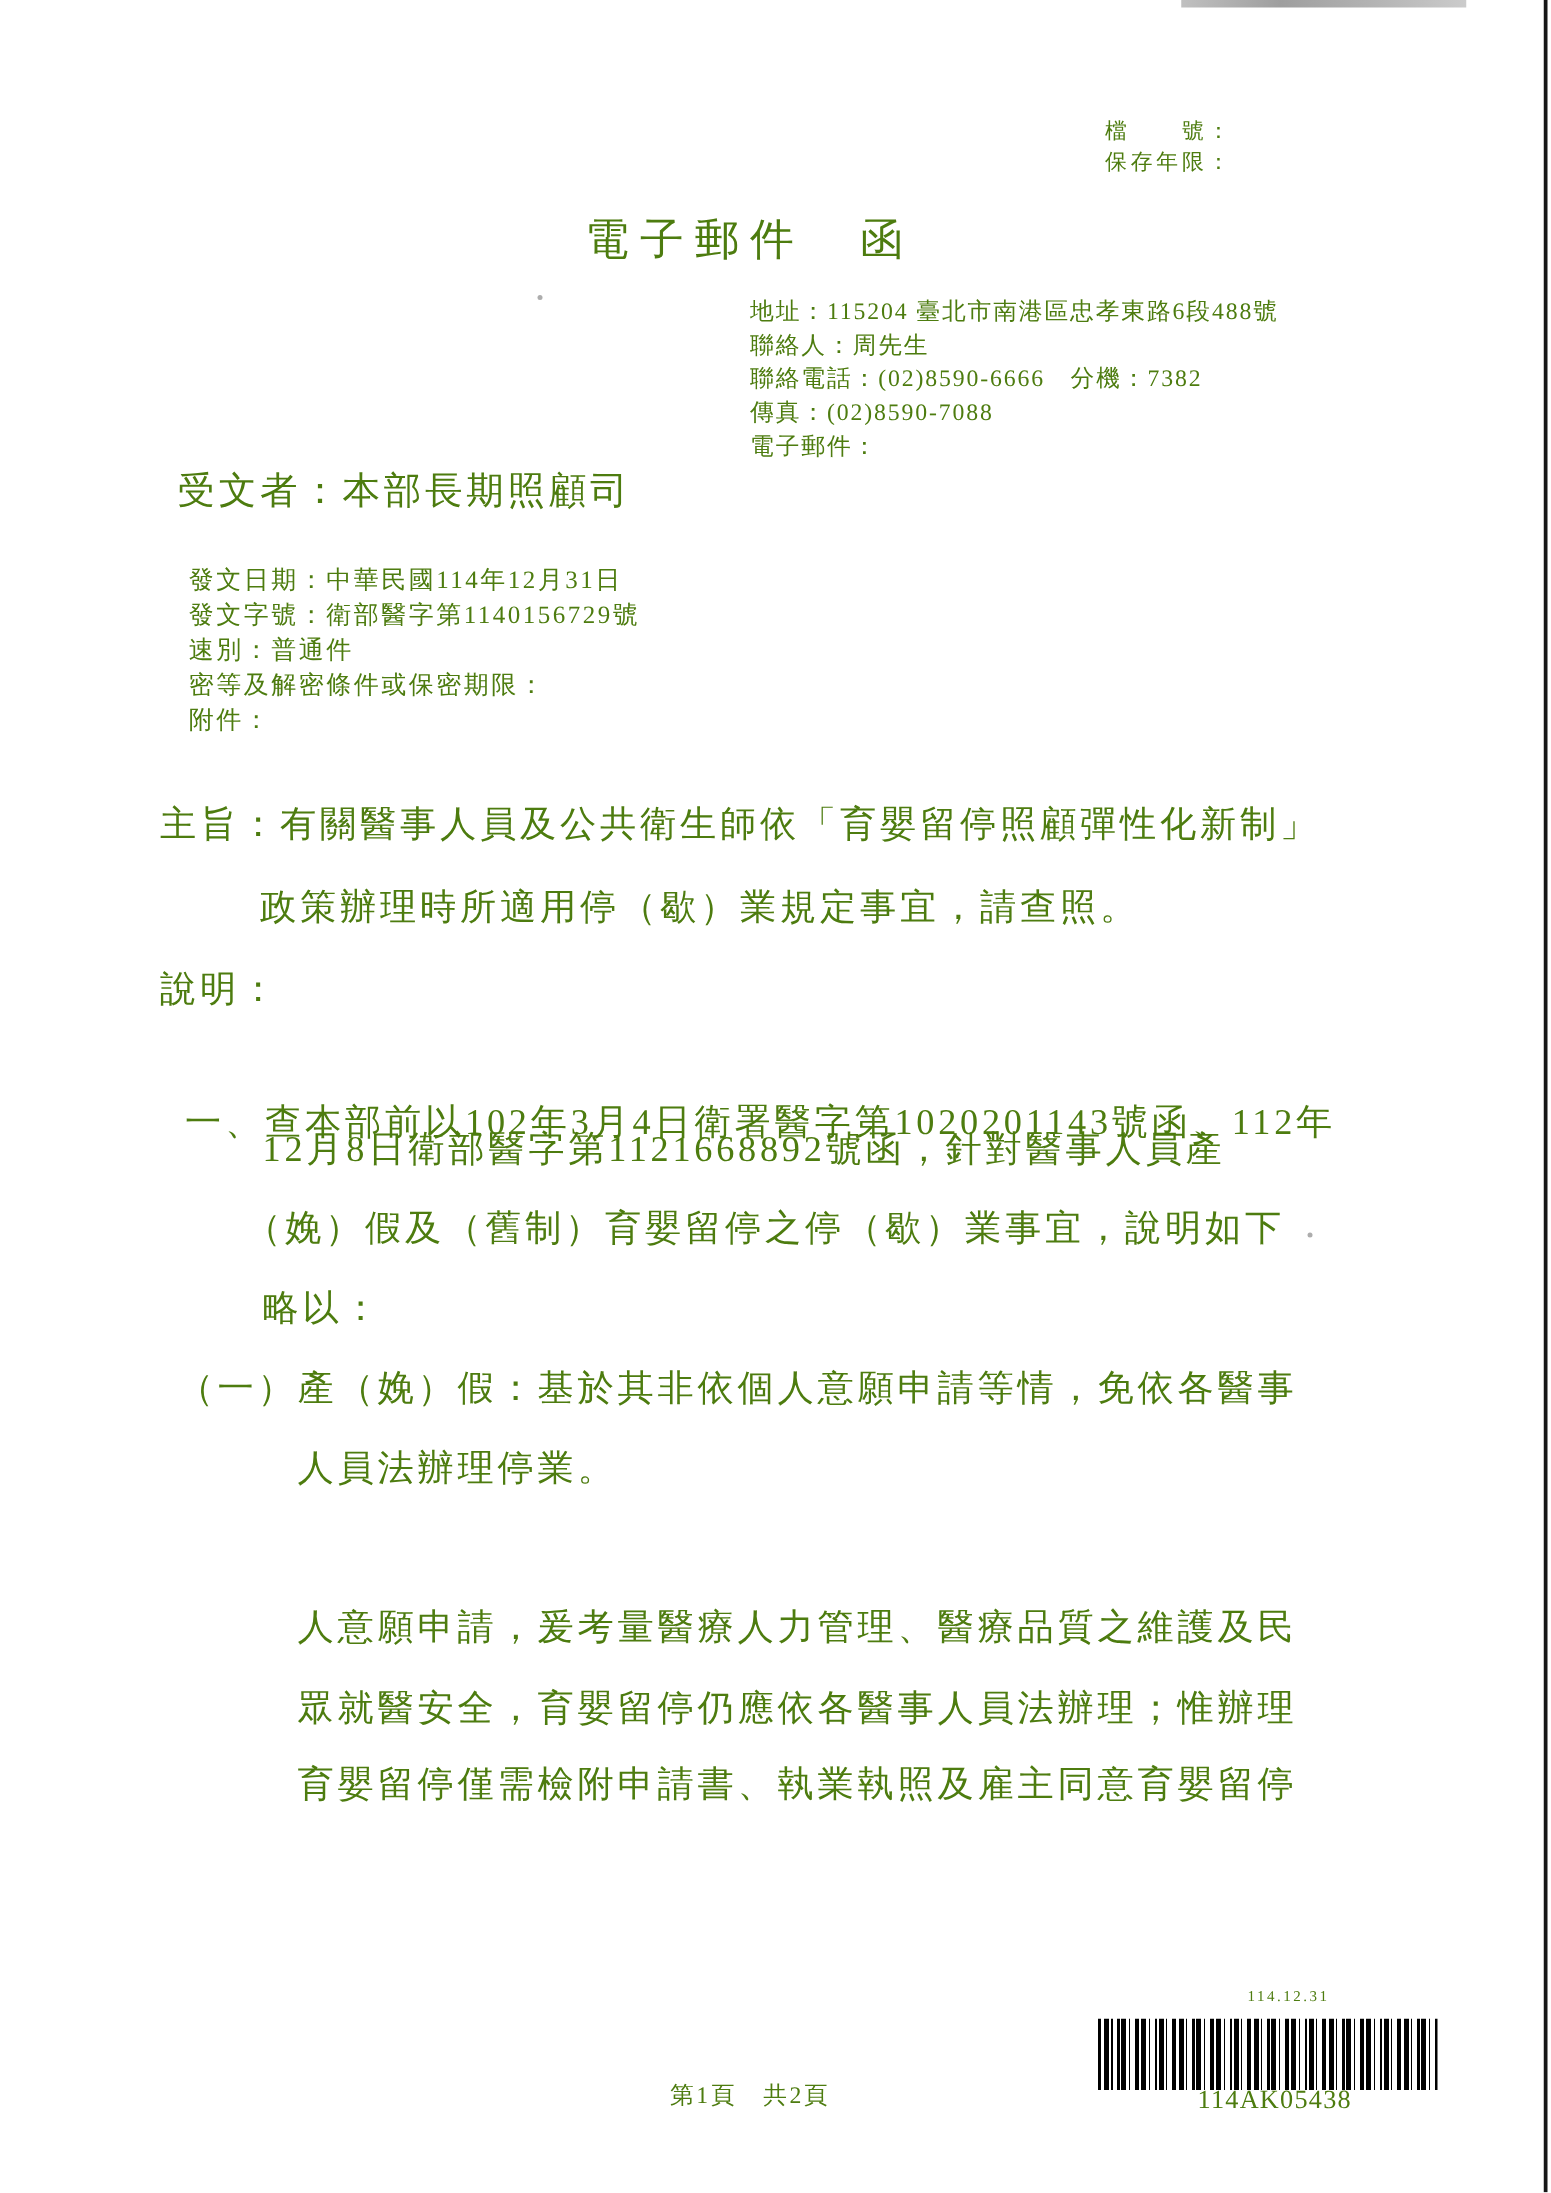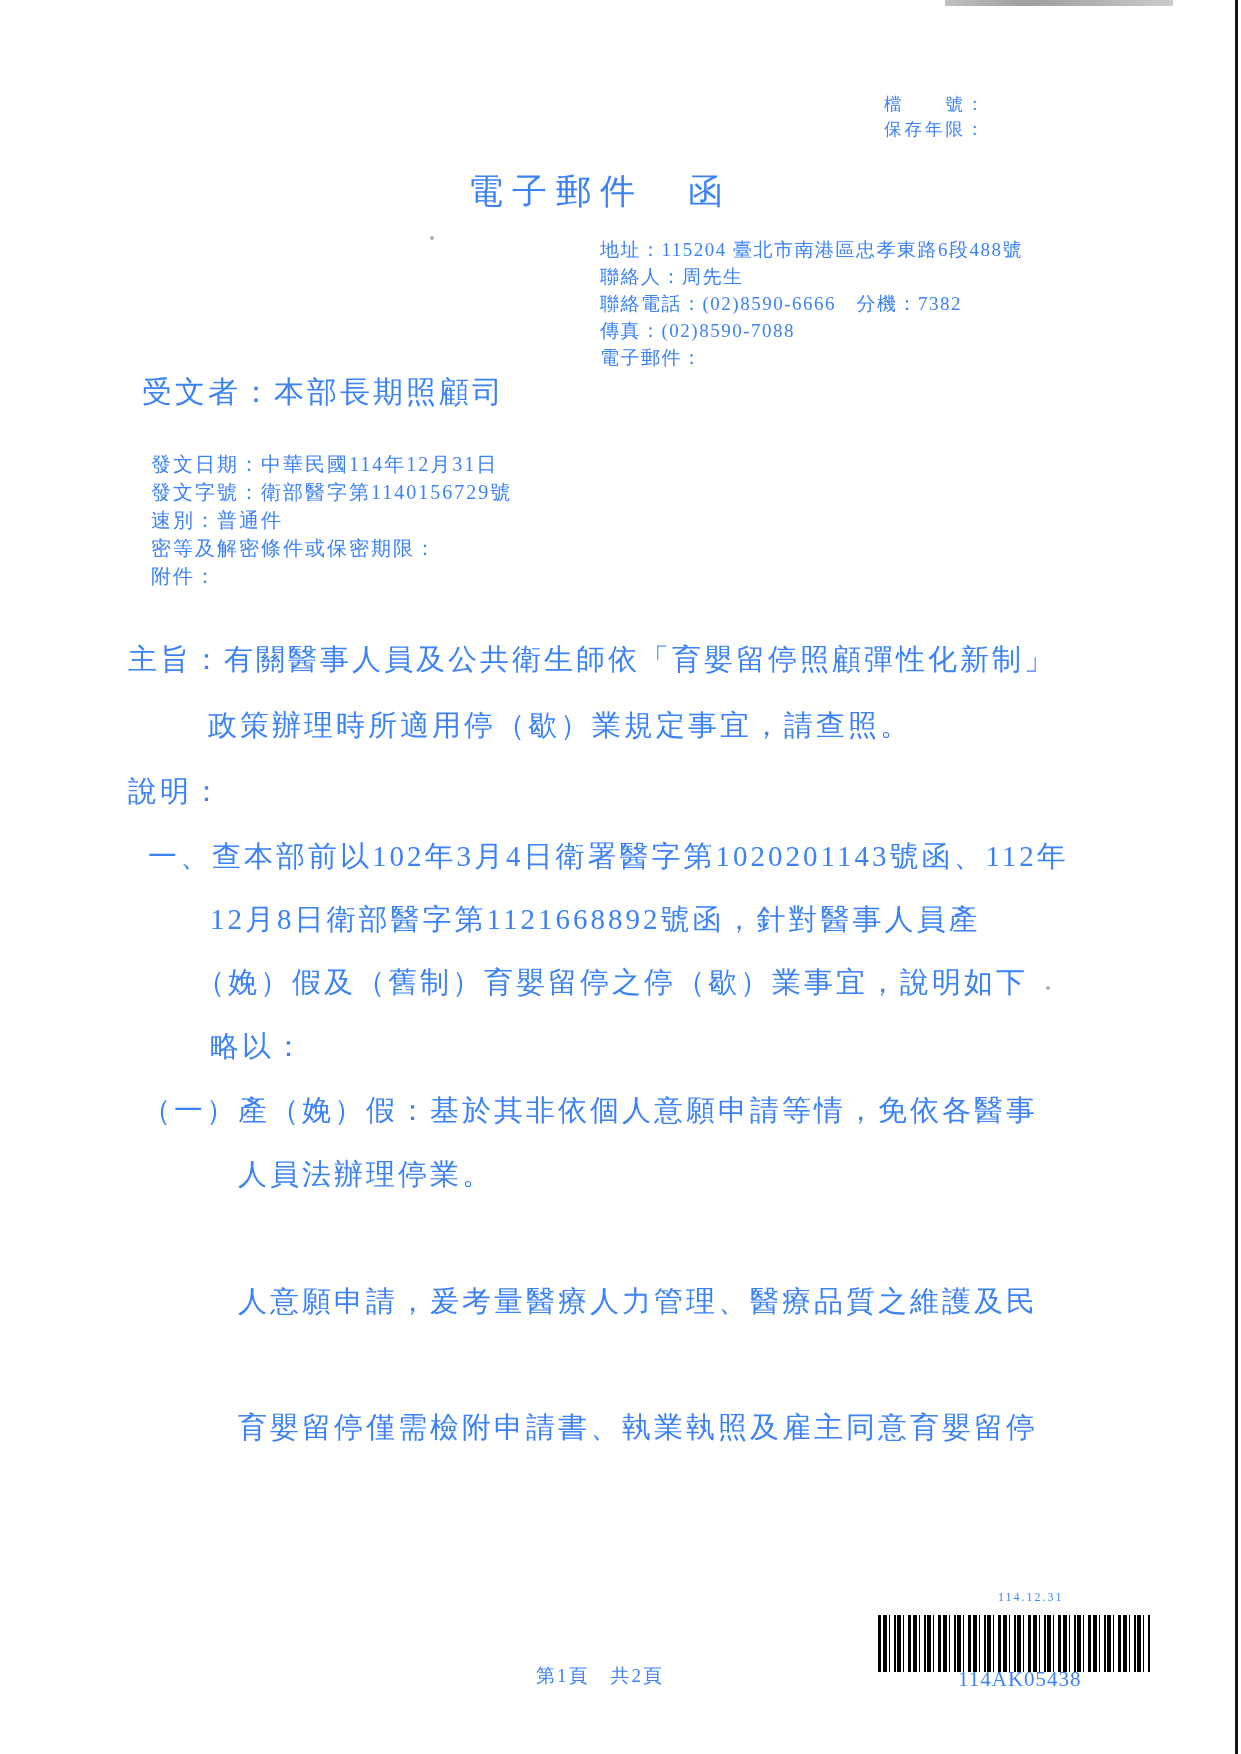--- a/index.html
+++ b/index.html
@@ -7,21 +7,21 @@
     padding: 0;
     background: #ffffff;
   }
   .page {
     position: relative;
     width: 1241px;
     height: 1754px;
     background: #ffffff;
     overflow: hidden;
     font-family: "Liberation Serif", "DejaVu Serif", serif;
-    color: #3b82f6;
+    color: #4d7c0f;
   }
   .abs { position: absolute; white-space: nowrap; }
 
   
   .filing {
     left: 884px; top: 92px;
     font-size: 17.5px;
     line-height: 25px;
     letter-spacing: 3px;
   }
@@ -149,27 +149,28 @@
     <div>發文日期：中華民國114年12月31日</div>
     <div>發文字號：衛部醫字第1140156729號</div>
     <div>速別：普通件</div>
     <div>密等及解密條件或保密期限：</div>
     <div>附件：</div>
   </div>
 
   <div class="abs body-line" style="left:128px; top:640px;">主旨：有關醫事人員及公共衛生師依「育嬰留停照顧彈性化新制」</div>
   <div class="abs body-line" style="left:208px; top:706px;">政策辦理時所適用停（歇）業規定事宜，請查照。</div>
   <div class="abs body-line" style="left:128px; top:772px;">說明：</div>
-  <div class="abs body-line" style="left:148px; top:837px;text-align:right;">一、查本部前以102年3月4日衛署醫字第1020201143號函、112年</div>
+  <div class="abs body-line" style="left:148px; top:878px;text-align:right;">一、查本部前以102年3月4日衛署醫字第1020201143號函、112年</div>
   <div class="abs body-line" style="left:210px; top:900px;">12月8日衛部醫字第1121668892號函，針對醫事人員產</div>
   <div class="abs body-line" style="left:196px; top:963px;">（娩）假及（舊制）育嬰留停之停（歇）業事宜，說明如下</div>
   <div class="abs body-line" style="left:210px; top:1027px;">略以：</div>
   <div class="abs body-line" style="left:142px; top:1091px;">（一）產（娩）假：基於其非依個人意願申請等情，免依各醫事</div>
   <div class="abs body-line" style="left:238px; top:1155px;text-align:right;">人員法辦理停業。</div>
   <div class="abs body-line" style="left:238px; top:1282px;">人意願申請，爰考量醫療人力管理、醫療品質之維護及民</div>
+  <div class="abs body-line" style="left:238px; top:1347px;">眾就醫安全，育嬰留停仍應依各醫事人員法辦理；惟辦理</div>
   <div class="abs body-line" style="left:238px; top:1408px;">育嬰留停僅需檢附申請書、執業執照及雇主同意育嬰留停</div>
 
   <div class="abs stamp-date">114.12.31</div>
   <div class="abs barcode"></div>
   <div class="abs barcode-text">114AK05438</div>
 
   <div class="abs footer">第1頁　共2頁</div>
 
 </div>
 

